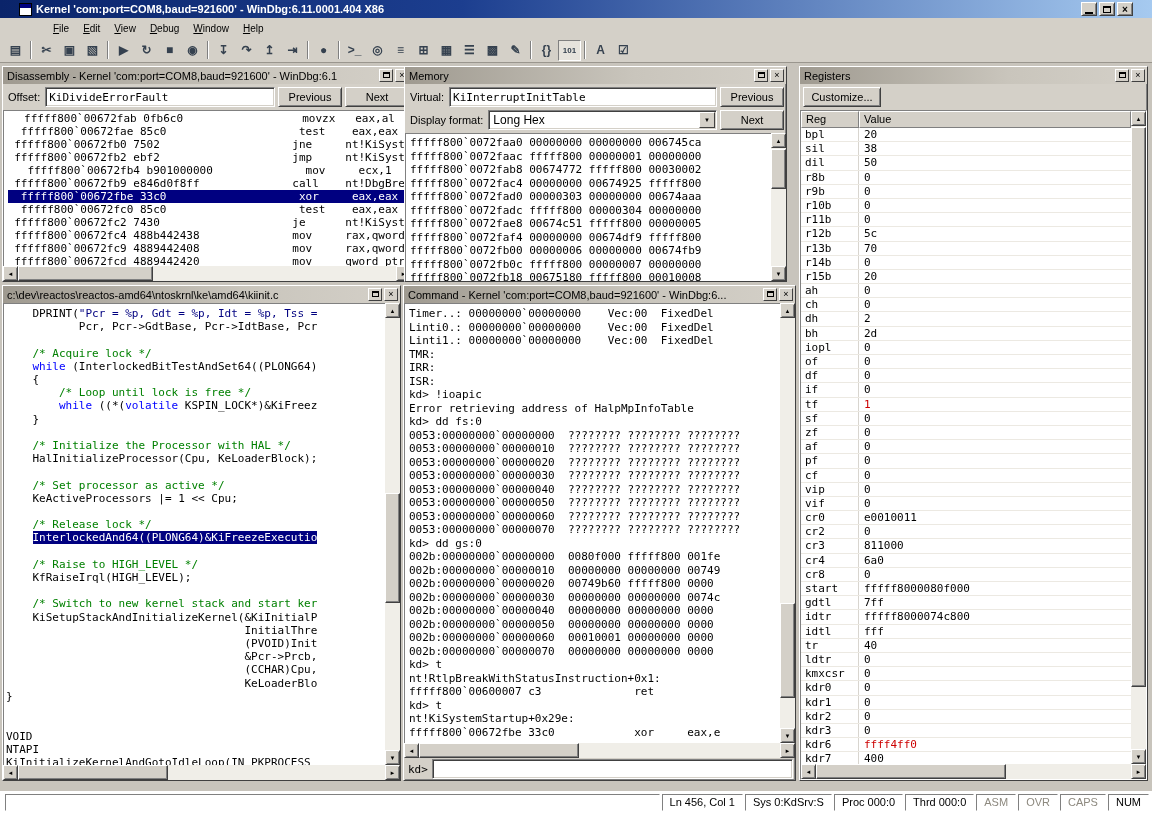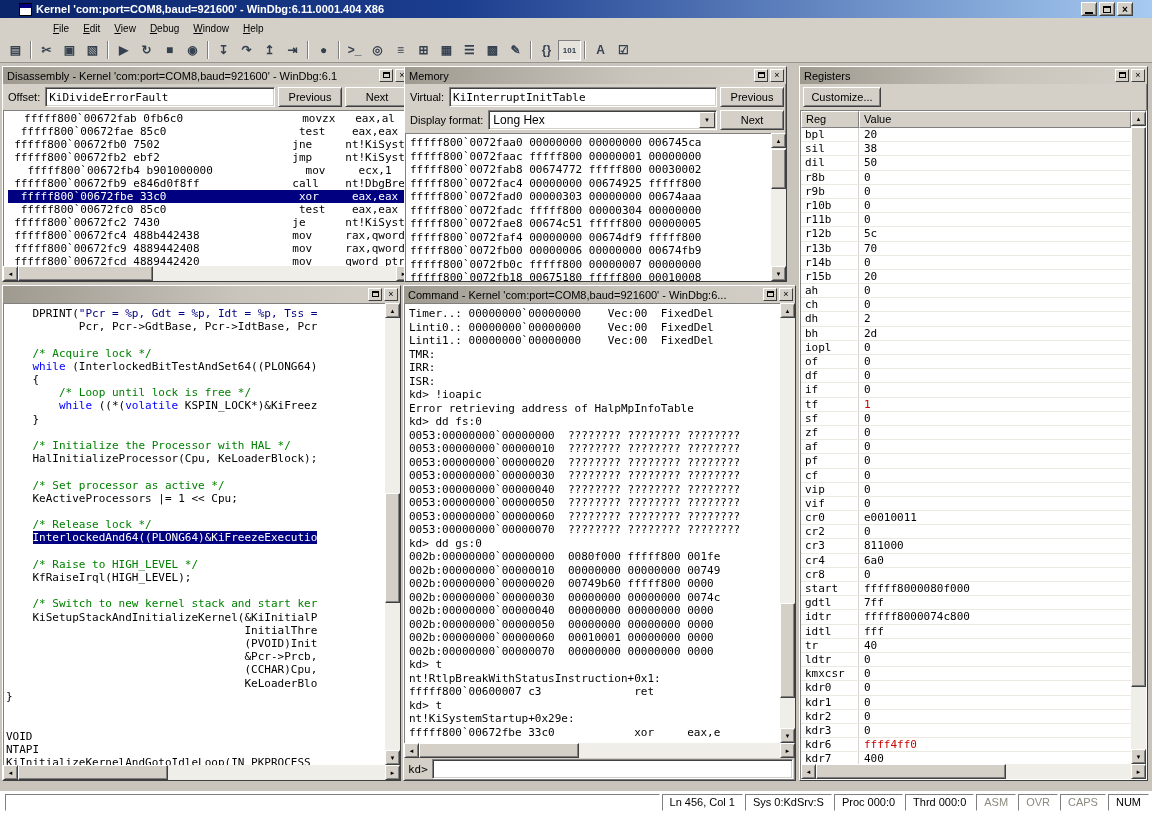--- a/index.html
+++ b/index.html
@@ -256,20 +256,21 @@
       <div class="sbv">
         <div class="sbb up">▲</div>
         <div class="thumb-v" style="top:16px;height:40px;"></div>
         <div class="sbb down">▼</div>
       </div>
     </div>
   </div>
 
   <div class="pane" style="left:2px;top:222px;width:399px;height:496px;">
     <div class="ptitle">
+      <span class="t">c:\dev\reactos\reactos-amd64\ntoskrnl\ke\amd64\kiinit.c</span>
       <span class="pbtn"><span class="mini-box"></span></span>
       <span class="pbtn">×</span>
     </div>
     <div class="cbody">
       <div class="code-area src-code">
           <div class="cl"><span class="seg-p">    DPRINT(</span><span class="seg-s">"Pcr = %p, Gdt = %p, Idt = %p, Tss =</span></div>
           <div class="cl"><span class="seg-p">           Pcr, Pcr-&gt;GdtBase, Pcr-&gt;IdtBase, Pcr</span></div>
           <div class="cl">&nbsp;</div>
           <div class="cl"><span class="seg-c">    /* Acquire lock */</span></div>
           <div class="cl"><span class="seg-p">    </span><span class="seg-k">while</span><span class="seg-p"> (InterlockedBitTestAndSet64((PLONG64)</span></div>

